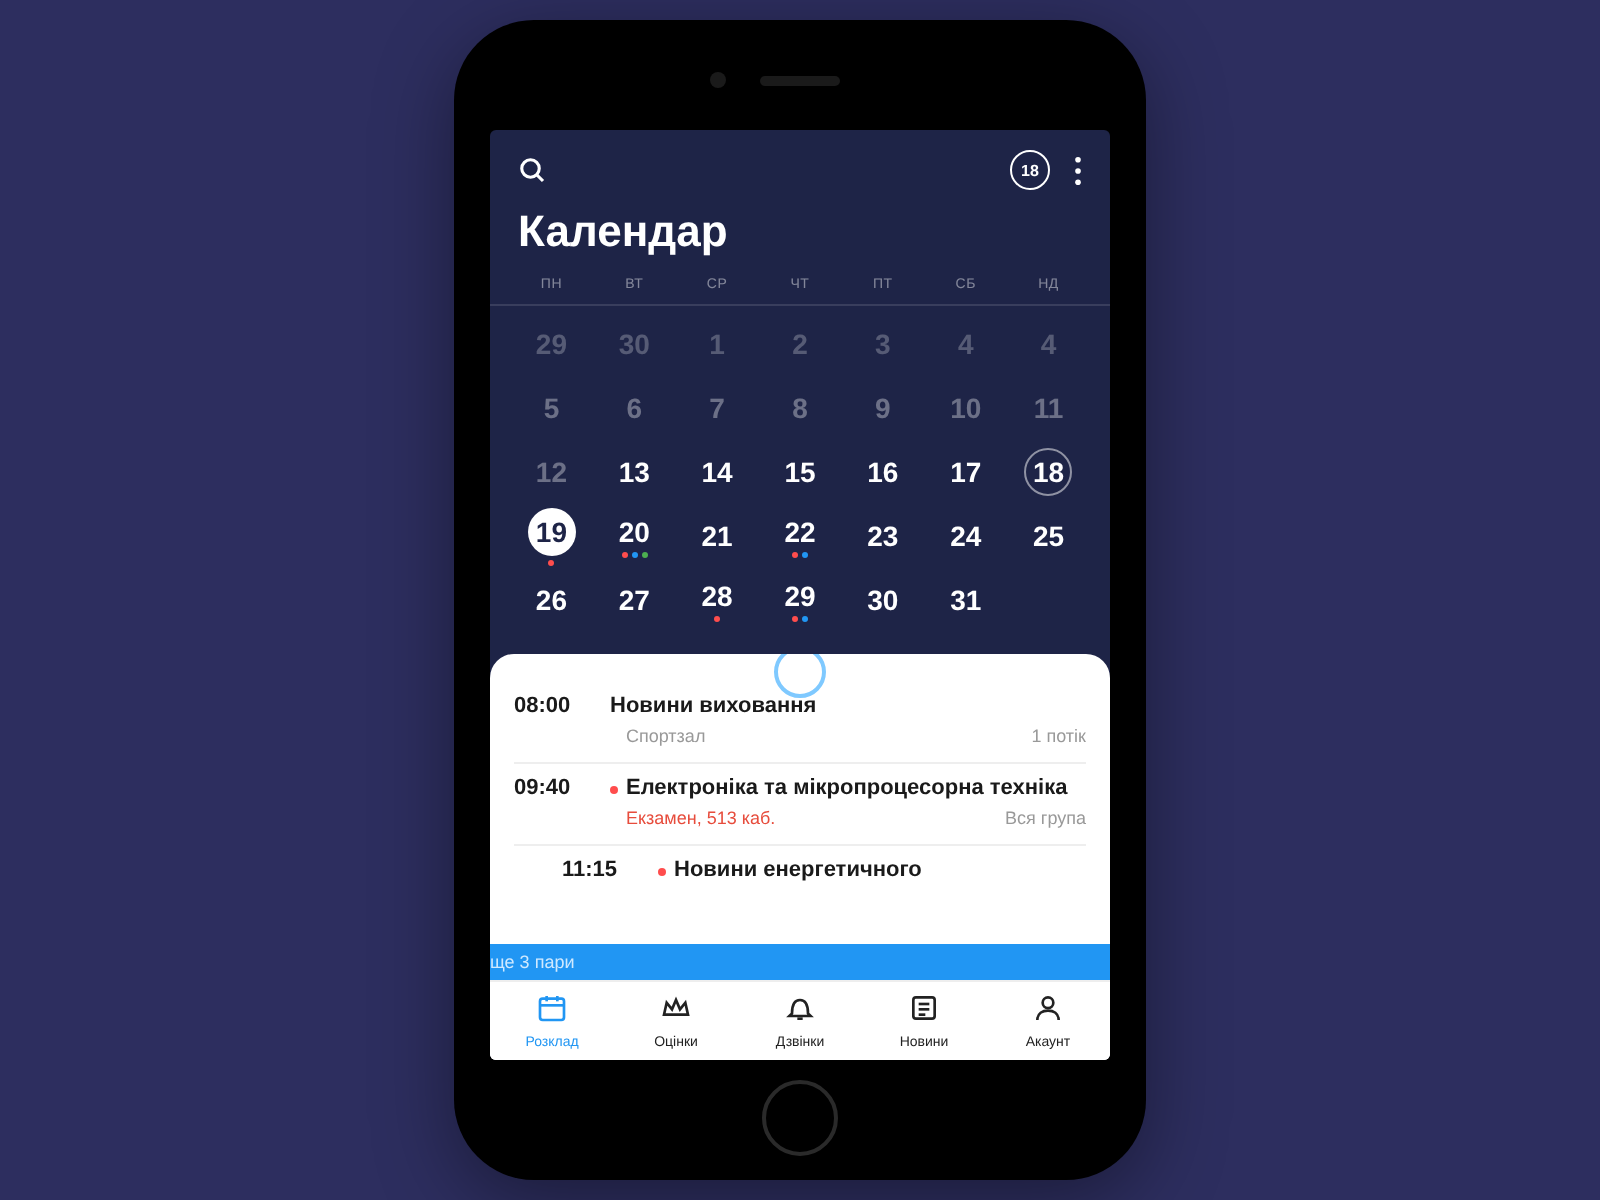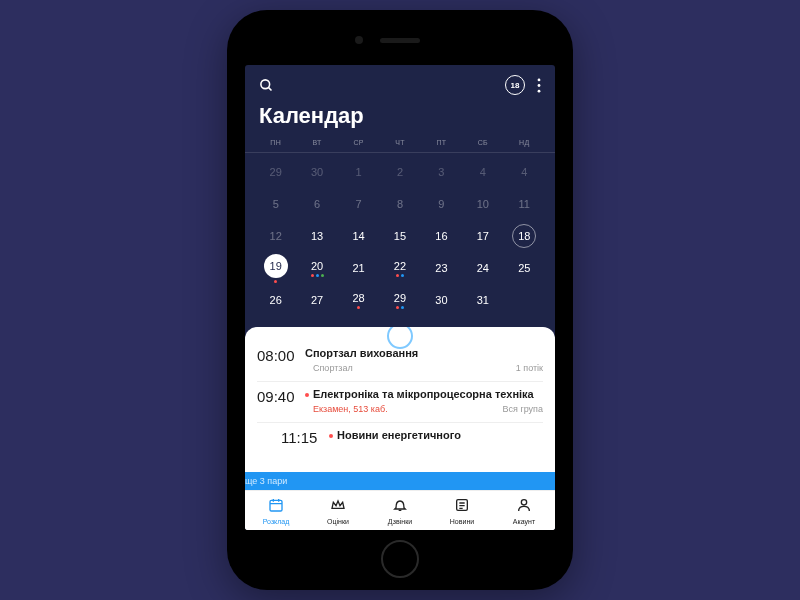--- a/index.html
+++ b/index.html
@@ -104,22 +104,22 @@
   }
   .day {
     height: 30px;
     display: flex;
     flex-direction: column;
     align-items: center;
     justify-content: center;
     position: relative;
   }
   .day-num {
-    font-size: 11px;
-    font-weight: 400;
+    font-size: 14px;
+    font-weight: 700;
     color: #fff;
   }
   .day.prev .day-num { color: rgba(255,255,255,0.25); }
   .day.faded .day-num { color: rgba(255,255,255,0.35); }
   .day.selected .day-num {
     background: #ffffff;
     color: #1e2447;
     width: 24px; height: 24px;
     border-radius: 50%;
     display: flex; align-items: center; justify-content: center;
@@ -163,22 +163,22 @@
   }
   .event {
     display: flex;
     gap: 10px;
     padding: 6px 0 8px 0;
     border-bottom: 1px solid #eee;
   }
   .event:last-child { border-bottom: none; margin-left: 24px; }
   .ev-time {
     width: 38px;
-    font-size: 15px;
-    font-weight: 400;
+    font-size: 11px;
+    font-weight: 700;
     color: #1a1a1a;
     flex-shrink: 0;
   }
   .ev-body { flex: 1; }
   .ev-title-row { display: flex; align-items: flex-start; gap: 4px; }
   .ev-dot { width: 4px; height: 4px; border-radius: 50%; background: #ff4d4d; margin-top: 5px; flex-shrink: 0; }
   .ev-title {
     font-size: 11px;
     font-weight: 700;
     color: #1a1a1a;
@@ -397,21 +397,21 @@
         </div>
       </div>
 
     <div class="sheet">
       <div class="pull-indicator"></div>
       <div id="events">
           <div class="event">
             <div class="ev-time">08:00</div>
             <div class="ev-body">
               <div class="ev-title-row">
-                <div class="ev-title">Спортзал виховання</div>
+                <div class="ev-title">Новини виховання</div>
               </div>
               <div class="ev-meta">
                 <div class="ev-loc">Спортзал</div>
                 <div class="ev-group">1 потік</div>
               </div>
             </div>
           </div>
           <div class="event">
             <div class="ev-time">09:40</div>
             <div class="ev-body">

